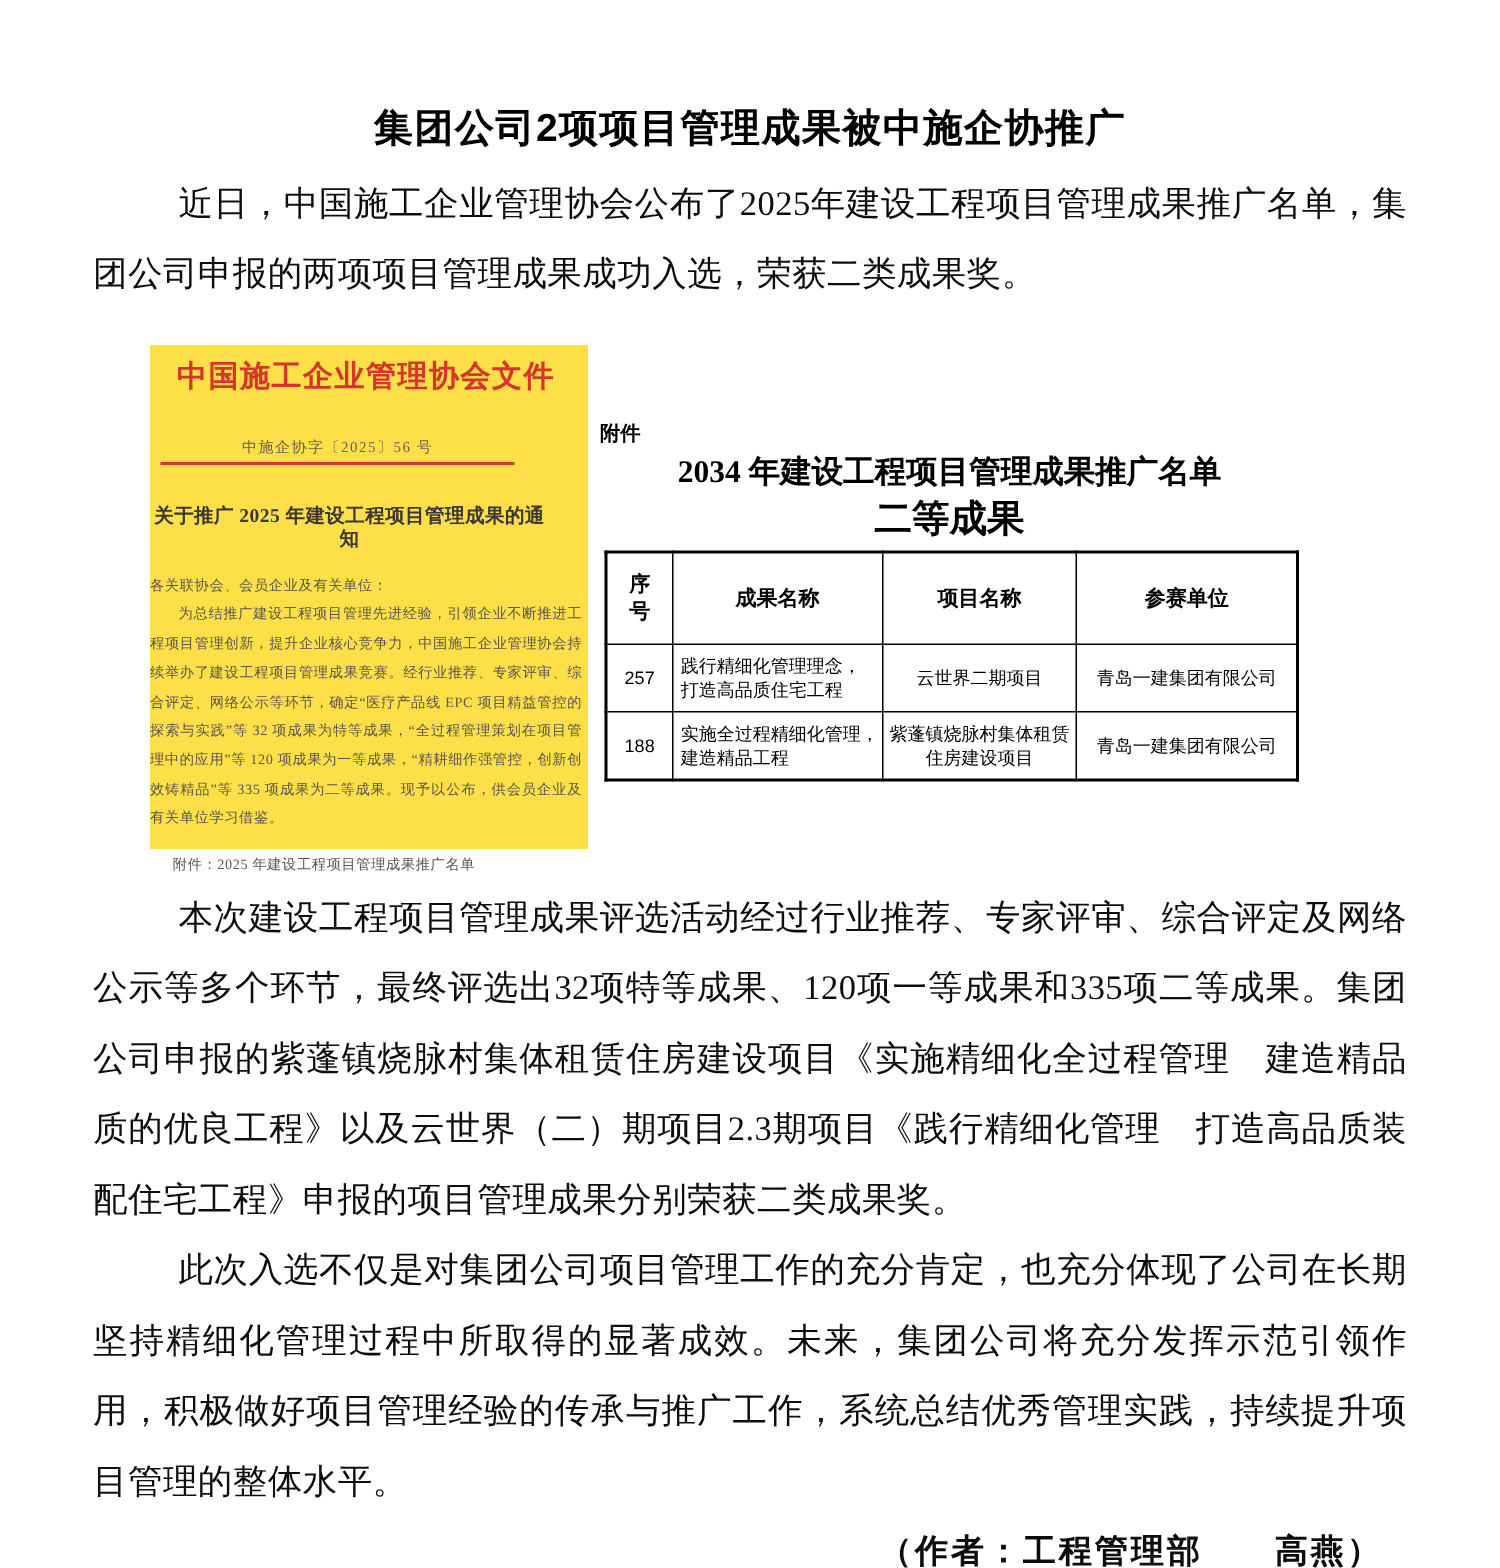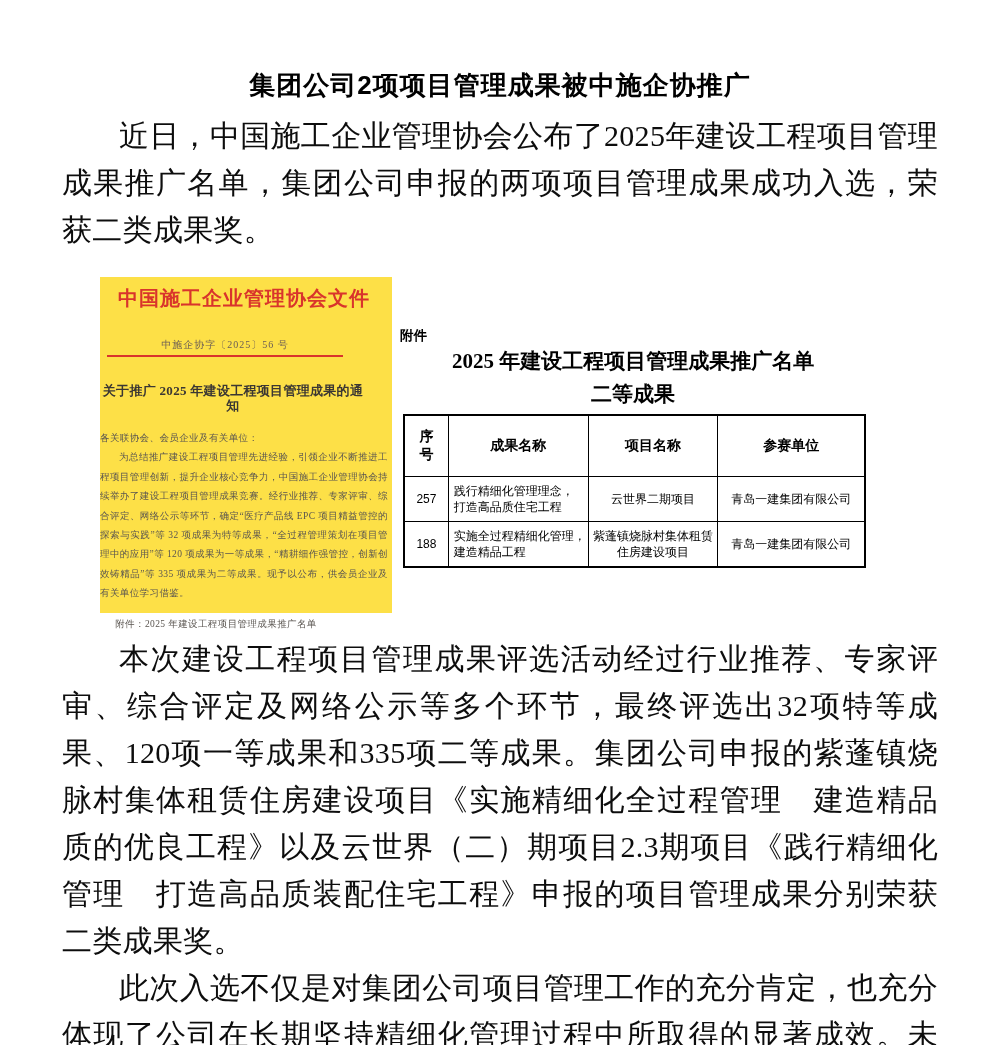--- a/index.html
+++ b/index.html
@@ -19,21 +19,21 @@
     font-family: "Liberation Sans", sans-serif;
     font-weight: bold;
     font-size: 26px;
     line-height: 34px;
     letter-spacing: 1px;
     color: #000;
   }
 
   
   .par {
-    font-size: 30px;
+    font-size: 23px;
     line-height: 47px;
     letter-spacing: 0.3px;
     text-align: justify;
     text-indent: 57px;
     color: #0d0d0d;
   }
   .par-intro { margin-top: 10px; }
   .par-body1 { margin-top: 22px; }
 
   
@@ -76,21 +76,21 @@
   .doc-par { text-indent: 2em; }
   .doc-attach { margin-top: 11px; text-indent: 1.6em; }
 
   .attachment { margin-left: 8px; width: 466px; padding-top: 50px; color: #000; }
   .attach-label {
     font-family: "Liberation Sans", sans-serif;
     font-weight: bold;
     font-size: 13.5px; line-height: 18px;
   }
   .attach-title  { margin-top: 3px; text-align: center; font-weight: bold; font-size: 21px; line-height: 26px; }
-  .attach-subtitle { margin-top: 7px; text-align: center; font-weight: bold; font-size: 21px; line-height: 26px; }
+  .attach-subtitle { margin-top: 7px; text-align: center; font-weight: bold; font-size: 25px; line-height: 26px; }
 
   table.results-table {
     border-collapse: collapse;
     margin: 7px 0 0 3px;
     table-layout: fixed;
     border: 2px solid #000;
   }
   .results-table th, .results-table td { border: 1.5px solid #000; }
   .results-table th {
     font-weight: bold;
@@ -145,21 +145,21 @@
       <div class="doc-notice-title">关于推广 2025 年建设工程项目管理成果的通知</div>
       <div class="doc-body">
         <div>各关联协会、会员企业及有关单位：</div>
         <div class="doc-par">为总结推广建设工程项目管理先进经验，引领企业不断推进工程项目管理创新，提升企业核心竞争力，中国施工企业管理协会持续举办了建设工程项目管理成果竞赛。经行业推荐、专家评审、综合评定、网络公示等环节，确定“医疗产品线 EPC 项目精益管控的探索与实践”等 32 项成果为特等成果，“全过程管理策划在项目管理中的应用”等 120 项成果为一等成果，“精耕细作强管控，创新创效铸精品”等 335 项成果为二等成果。现予以公布，供会员企业及有关单位学习借鉴。</div>
         <div class="doc-attach">附件：2025 年建设工程项目管理成果推广名单</div>
       </div>
     </div>
 
     <div class="attachment">
       <div class="attach-label">附件</div>
-      <div class="attach-title">2025 年建设工程项目管理成果推广名单</div>
+      <div class="attach-title">2034 年建设工程项目管理成果推广名单</div>
       <div class="attach-subtitle">二等成果</div>
 
       <table class="results-table">
         <colgroup>
           <col class="col-seq">
             <col class="col-ach">
             <col class="col-proj">
             <col class="col-unit">
         </colgroup>
         <thead>

